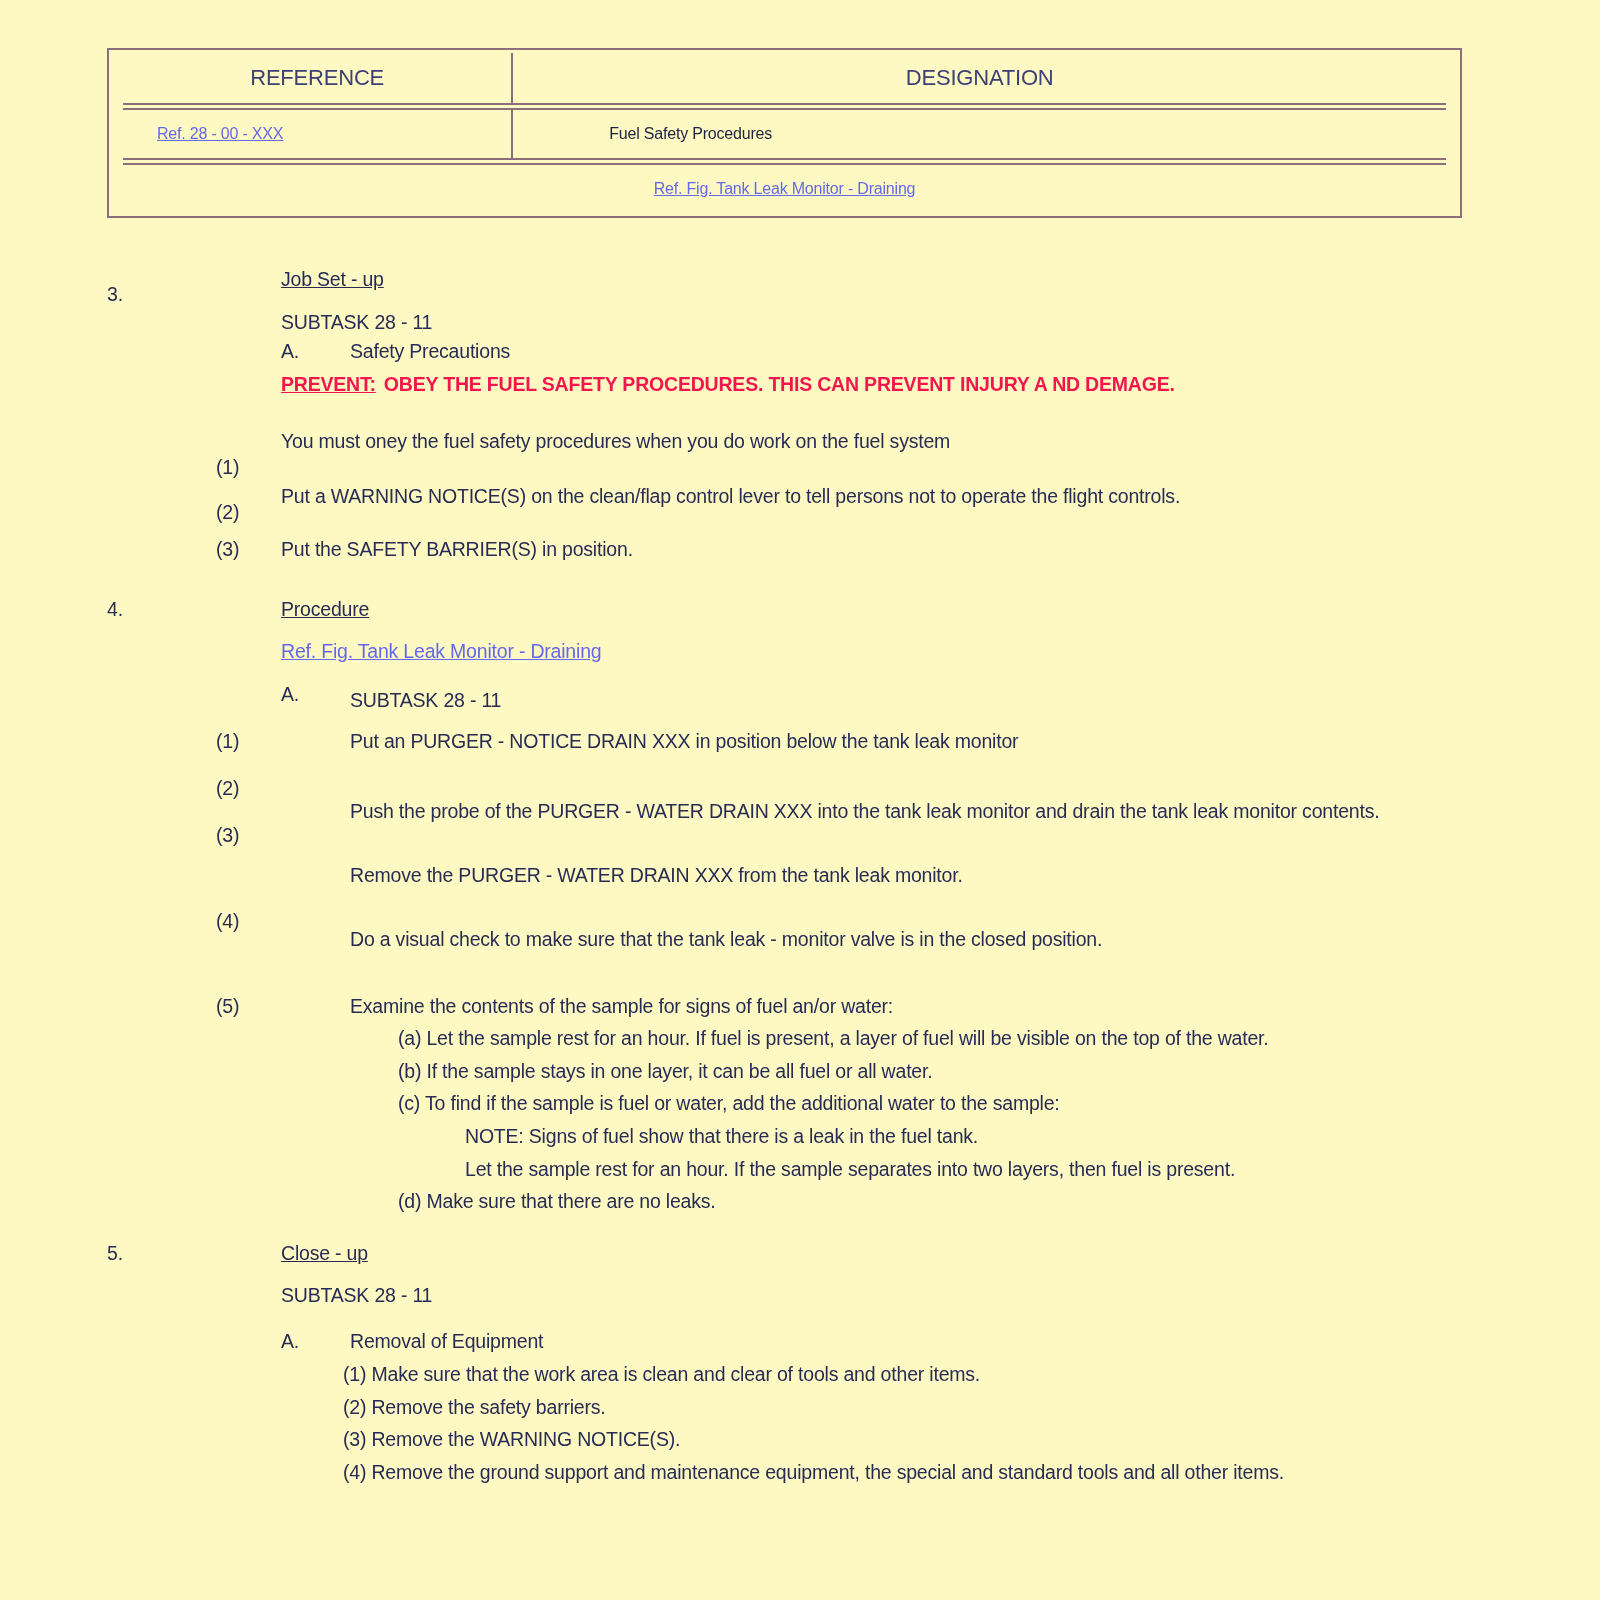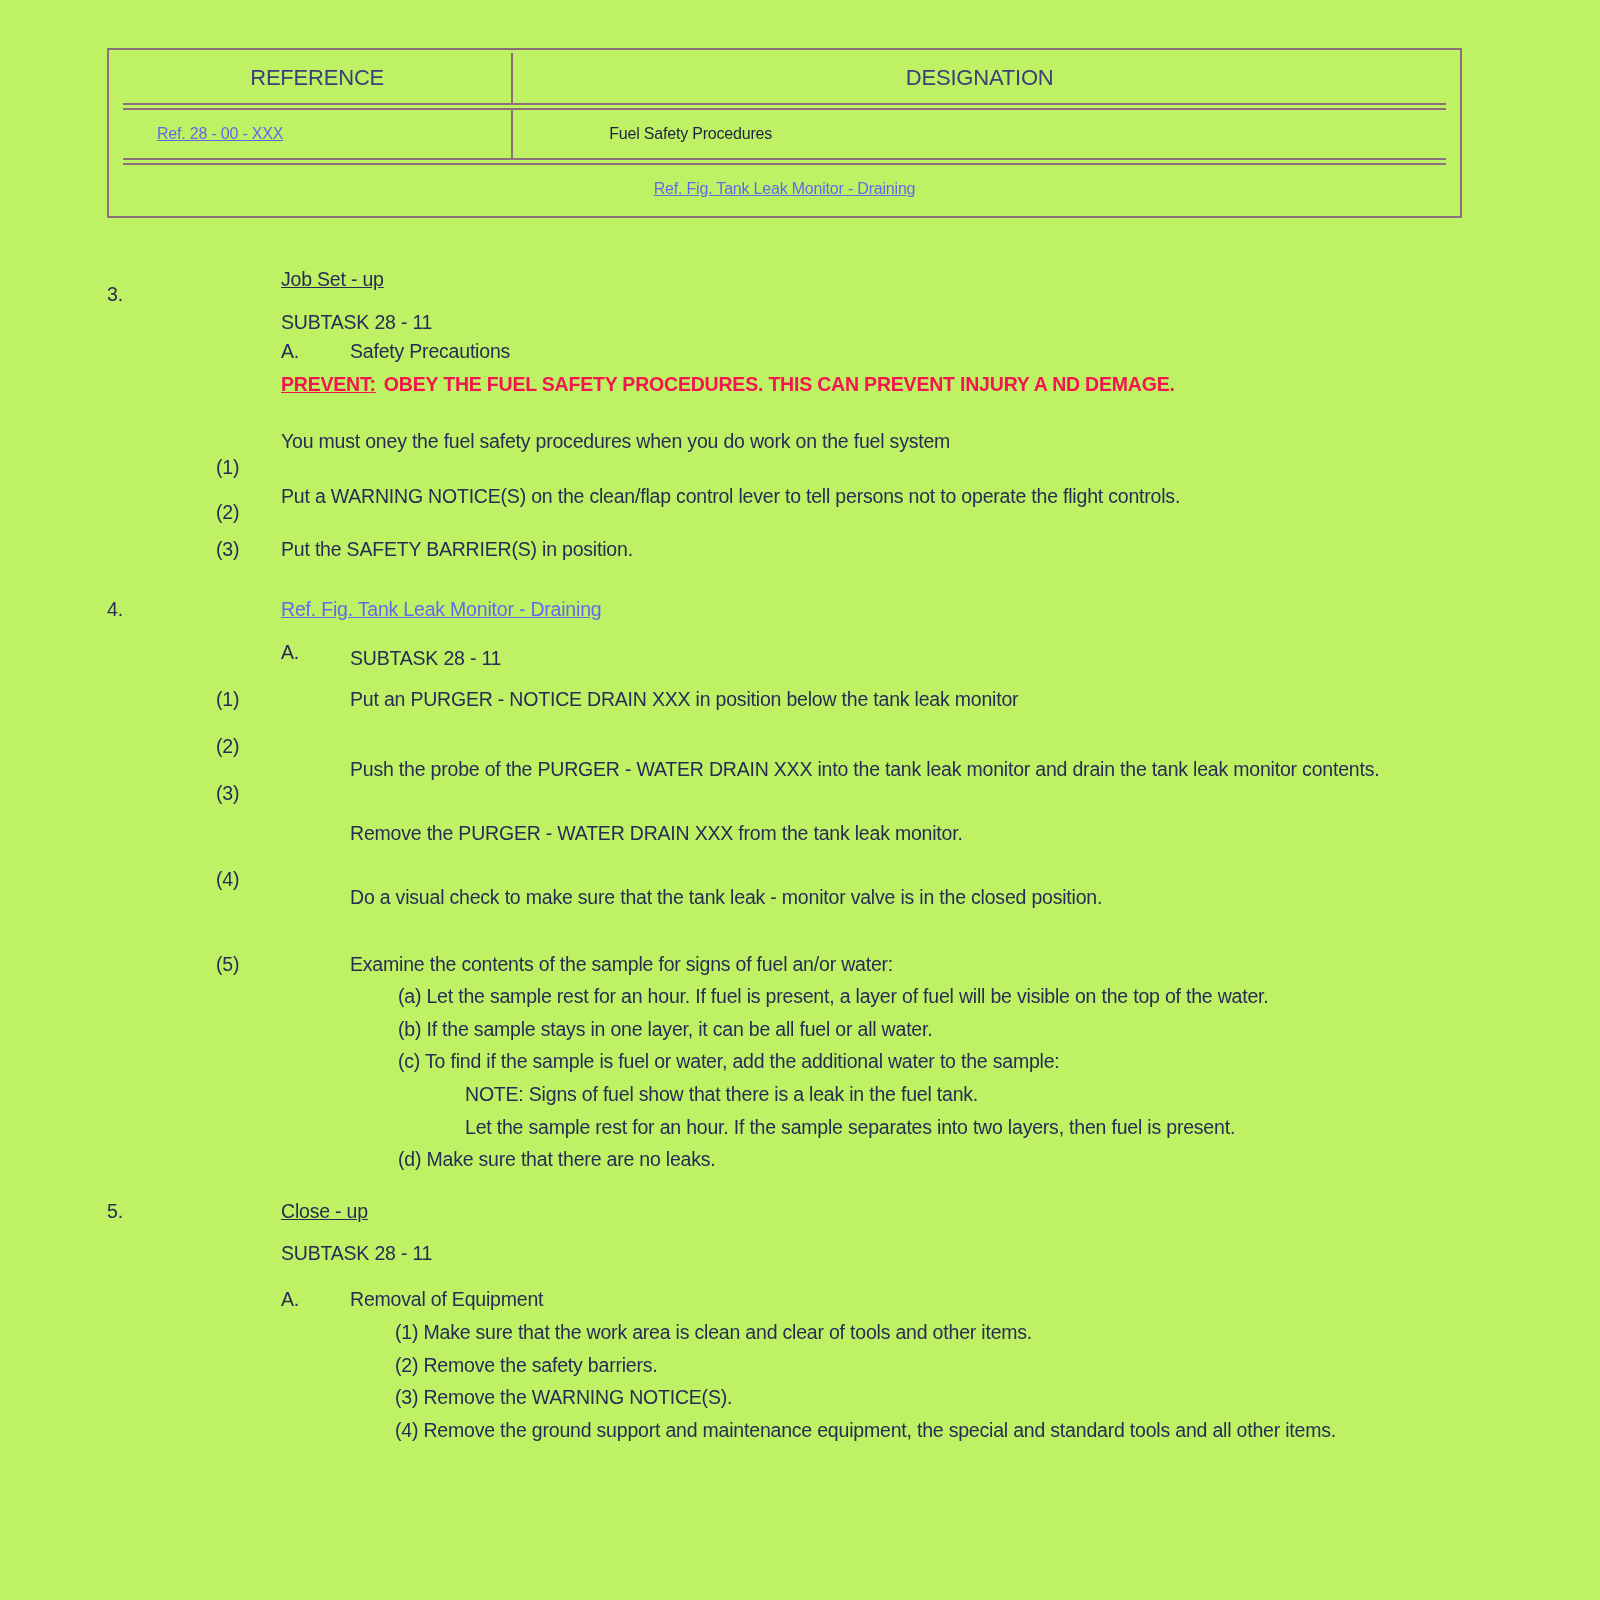--- a/index.html
+++ b/index.html
@@ -1,19 +1,19 @@
 <!DOCTYPE html>
 <html><head>
 <meta charset="utf-8">
 <style>
   html,body{margin:0;padding:0;background:#ffffff;}
   .page{
     position:relative;
     width:1600px;height:1600px;
-    background:#bef264;
+    background:#fef9c3;
     font-family:"Liberation Sans", sans-serif;
     color:#272c55;
     overflow:hidden;
     letter-spacing:-0.2px;
   }
   
   .ref-table-frame{
     margin:48px 138px 0 107px;
     border:2.5px solid #8d6e7b;
     padding:0 14px;
@@ -71,21 +71,21 @@
   .warning-label{text-decoration:underline;margin-right:8px;}
   .item{
     display:flex;
     margin-left:-65px;
   }
   .item .num{width:65px;flex:none;}
   .item .txt{flex:1;}
   .sec4 .item .txt{padding-left:69px;}
   .subrow{margin-left:117px;}
   .subrow-deep{margin-left:184px;}
-  .s5row{margin-left:114px;}
+  .s5row{margin-left:62px;}
 </style>
 </head>
 <body>
 
 <div class="page">
 
   <div class="ref-table-frame">
     <table>
       <thead>
         <tr>
@@ -133,20 +133,23 @@
         <span class="txt">Put a WARNING NOTICE(S) on the clean/flap control lever to tell persons not to operate the flight controls.</span>
       </div>
       <div class="item" style="margin-top:27px;">
         <span class="num">(3)</span>
         <span class="txt">Put the SAFETY BARRIER(S) in position.</span>
       </div>
     </section>
 
     <section class="sec sec4" style="margin-top:34px;">
       <span class="secnum">4.</span>
+      <div>
+        <span class="sec-title underline">Procedure</span>
+      </div>
       <div style="margin-top:16px;">
         <span class="link">Ref. Fig. Tank Leak Monitor - Draining</span>
       </div>
       <div class="letter-row" style="margin-top:23px;">
         <span class="letter" style="transform:translateY(-6px);">A.</span>
         <span>SUBTASK 28 - 11</span>
       </div>
 
       <div class="item" style="margin-top:15px;">
         <span class="num">(1)</span>

